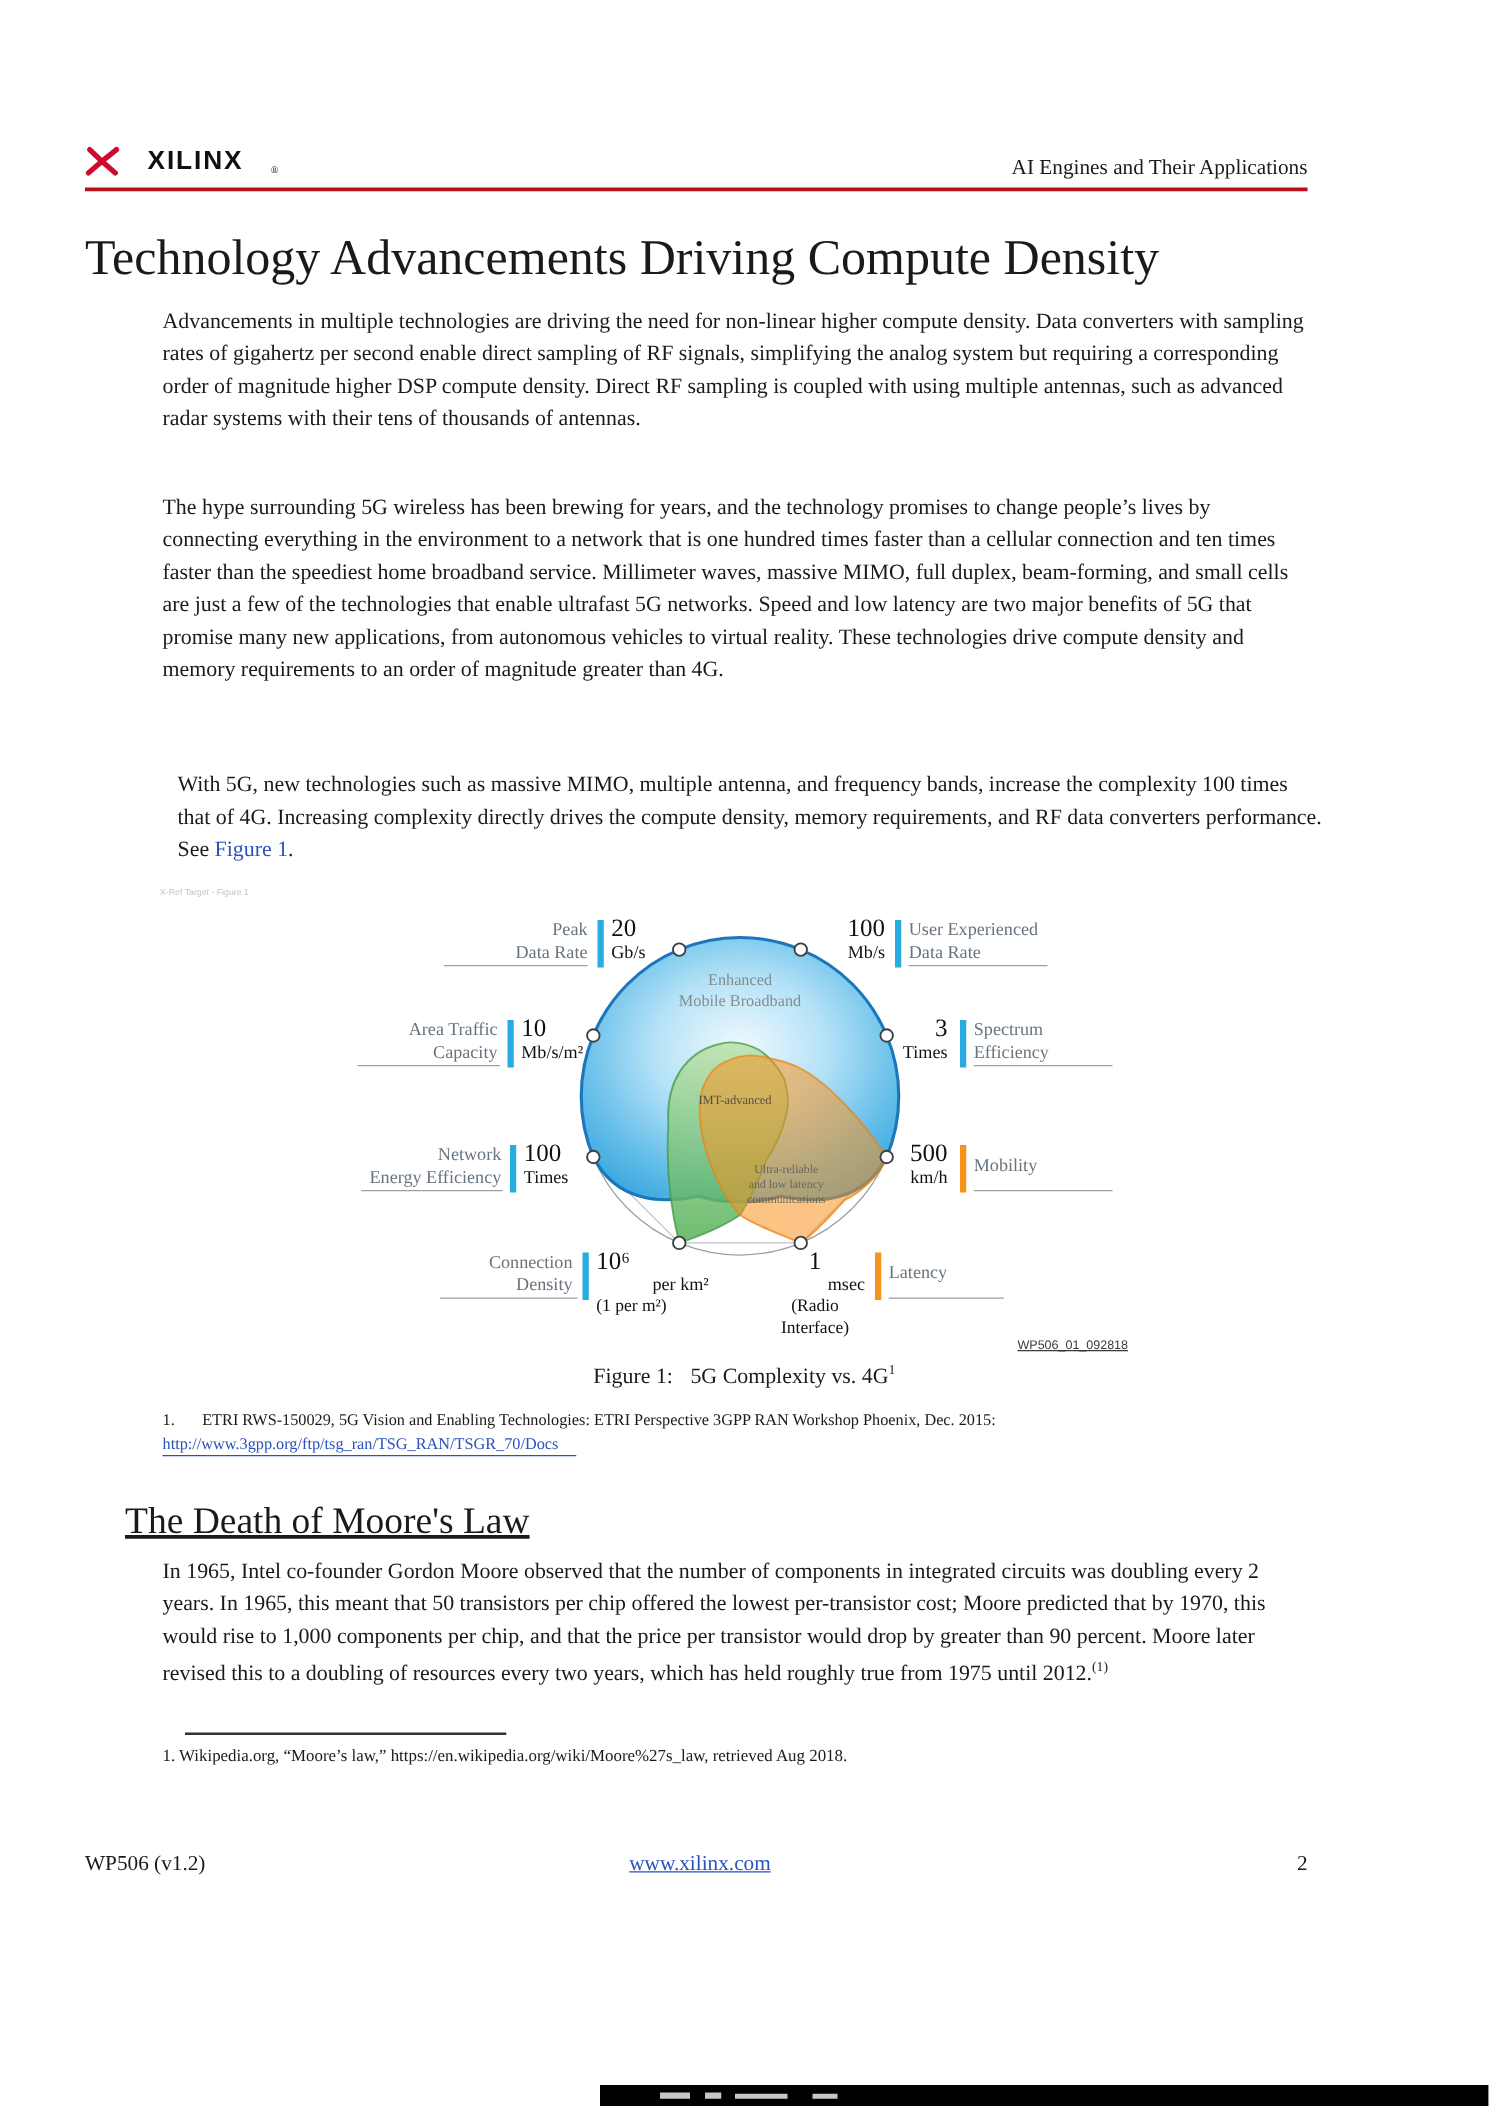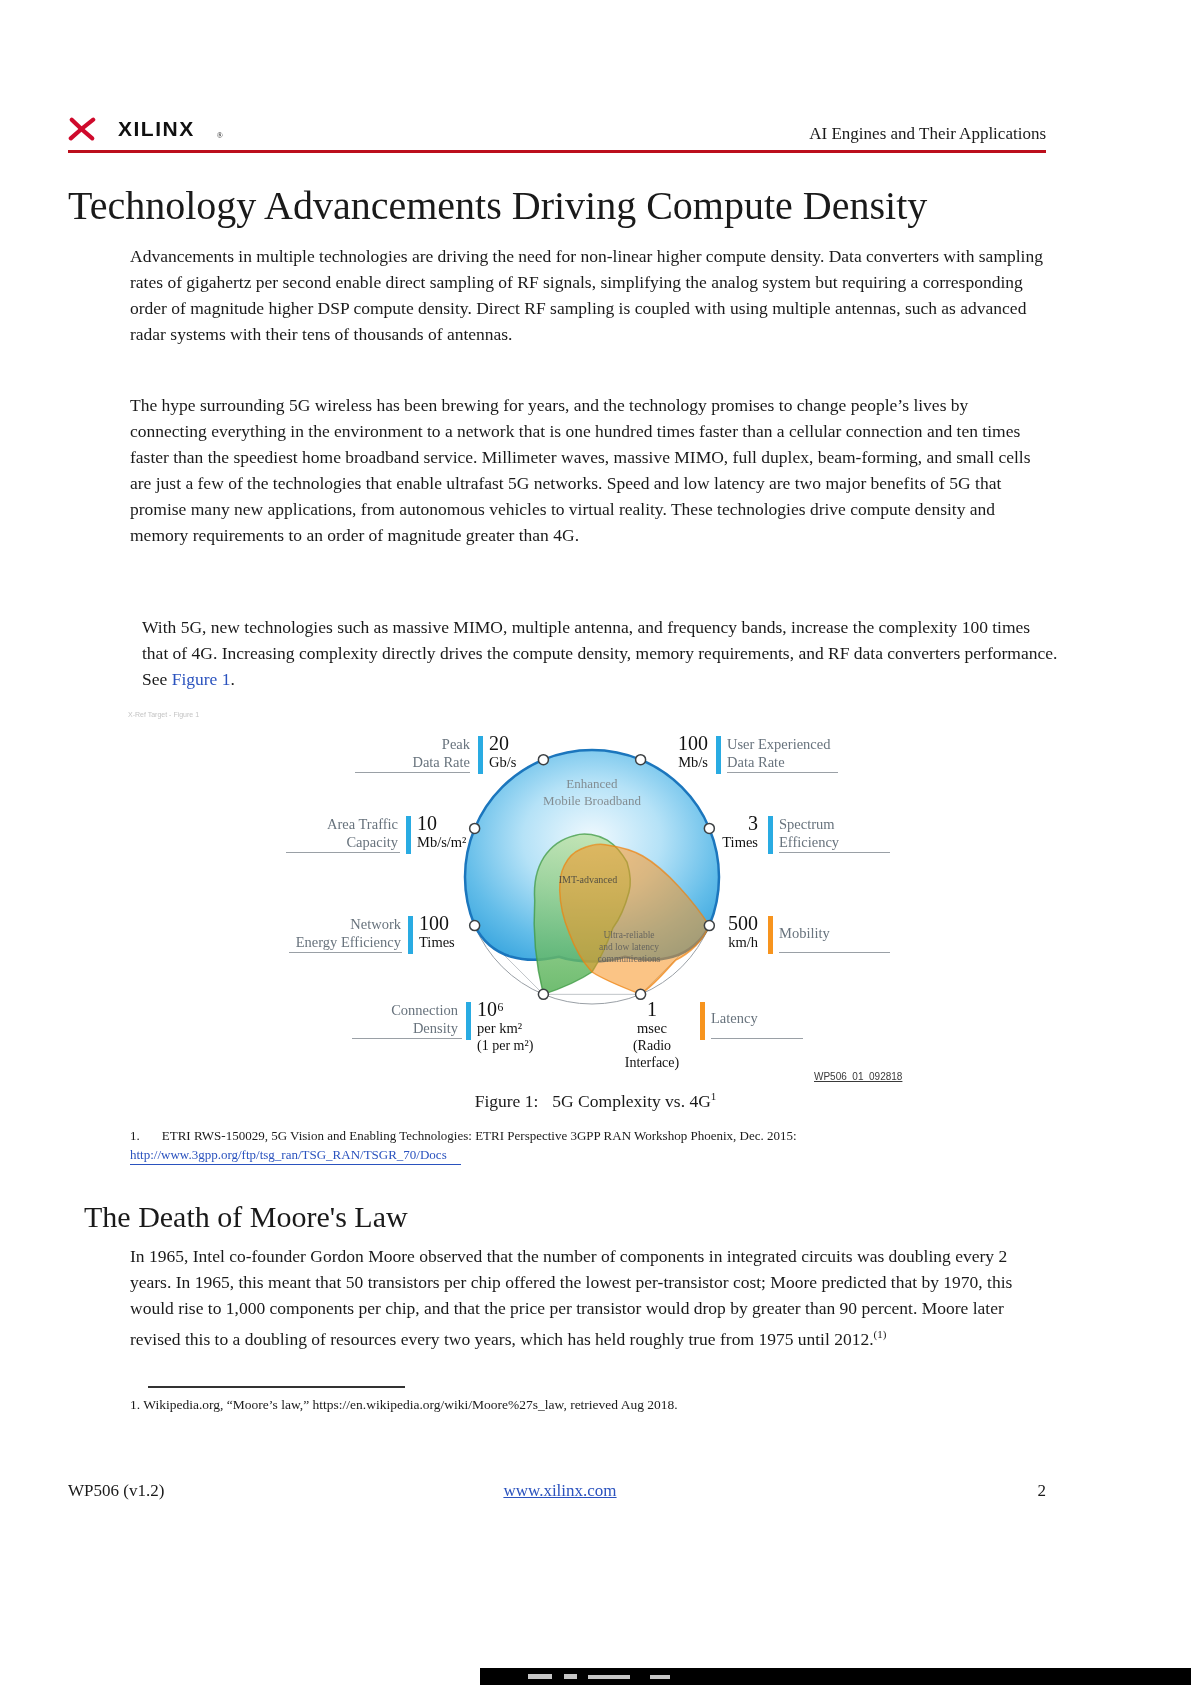--- a/index.html
+++ b/index.html
@@ -26,36 +26,36 @@
   
   .figure{position:absolute;left:0;top:705px;width:1191px;height:390px;}
   .xref{position:absolute;left:128px;top:6px;font-size:7px;color:#c4c4c4;
         font-family:"Liberation Sans",sans-serif;}
   .chart-svg{position:absolute;left:382px;top:7px;}
   .ax-label{position:absolute;color:#68737d;font-size:14.5px;line-height:17.5px;}
   .ax-label.r{text-align:right;}
   .ax-value{position:absolute;color:#111;}
   .ax-value.r{text-align:right;} .ax-value.c{text-align:center;}
   .ax-value .num{font-size:20px;line-height:22px;}
-  .ax-value .unit{font-size:14.5px;line-height:17px;}
+  .ax-value .unit{font-size:14.5px;line-height:17px;text-align:right;}
   .ax-value .unit2{font-size:14px;line-height:17px;}
   .bar{position:absolute;width:5px;height:38px;}
   .bar.blue{background:#29abe2;} .bar.orange{background:#f7941e;}
   .hline{position:absolute;height:1px;background:#9aa0a6;}
   .watermark{position:absolute;left:814px;top:366px;font-size:10px;color:#3a3a3a;
              font-family:"Liberation Sans",sans-serif;text-decoration:underline;}
 
   .caption{position:absolute;left:0;top:1090px;width:1191px;text-align:center;font-size:17.5px;}
   .caption .cap-label{margin-right:14px;}
 
   .fn1{position:absolute;left:130px;top:1126px;width:930px;font-size:13px;line-height:19px;}
   .fn1 .fn-num{margin-right:22px;}
   .fn1 .fn-link{display:inline-block;border-bottom:1px solid #2a52be;padding-right:14px;}
 
-  .section-heading{position:absolute;left:84px;top:1200px;font-size:30px;}
+  .section-heading{position:absolute;left:100px;top:1200px;font-size:30px;text-decoration:underline;}
 
   .fn-rule{position:absolute;left:148px;top:1386px;width:257px;height:2px;background:#333;}
   .fn2{position:absolute;left:130px;top:1396px;width:930px;font-size:13.5px;line-height:18px;}
 
   
   .footer-left{position:absolute;left:68px;top:1481px;font-size:17px;}
   .footer-center{position:absolute;left:0;top:1481px;width:1120px;text-align:center;font-size:17px;}
   .footer-right{position:absolute;right:145px;top:1481px;font-size:17px;}
 
   

